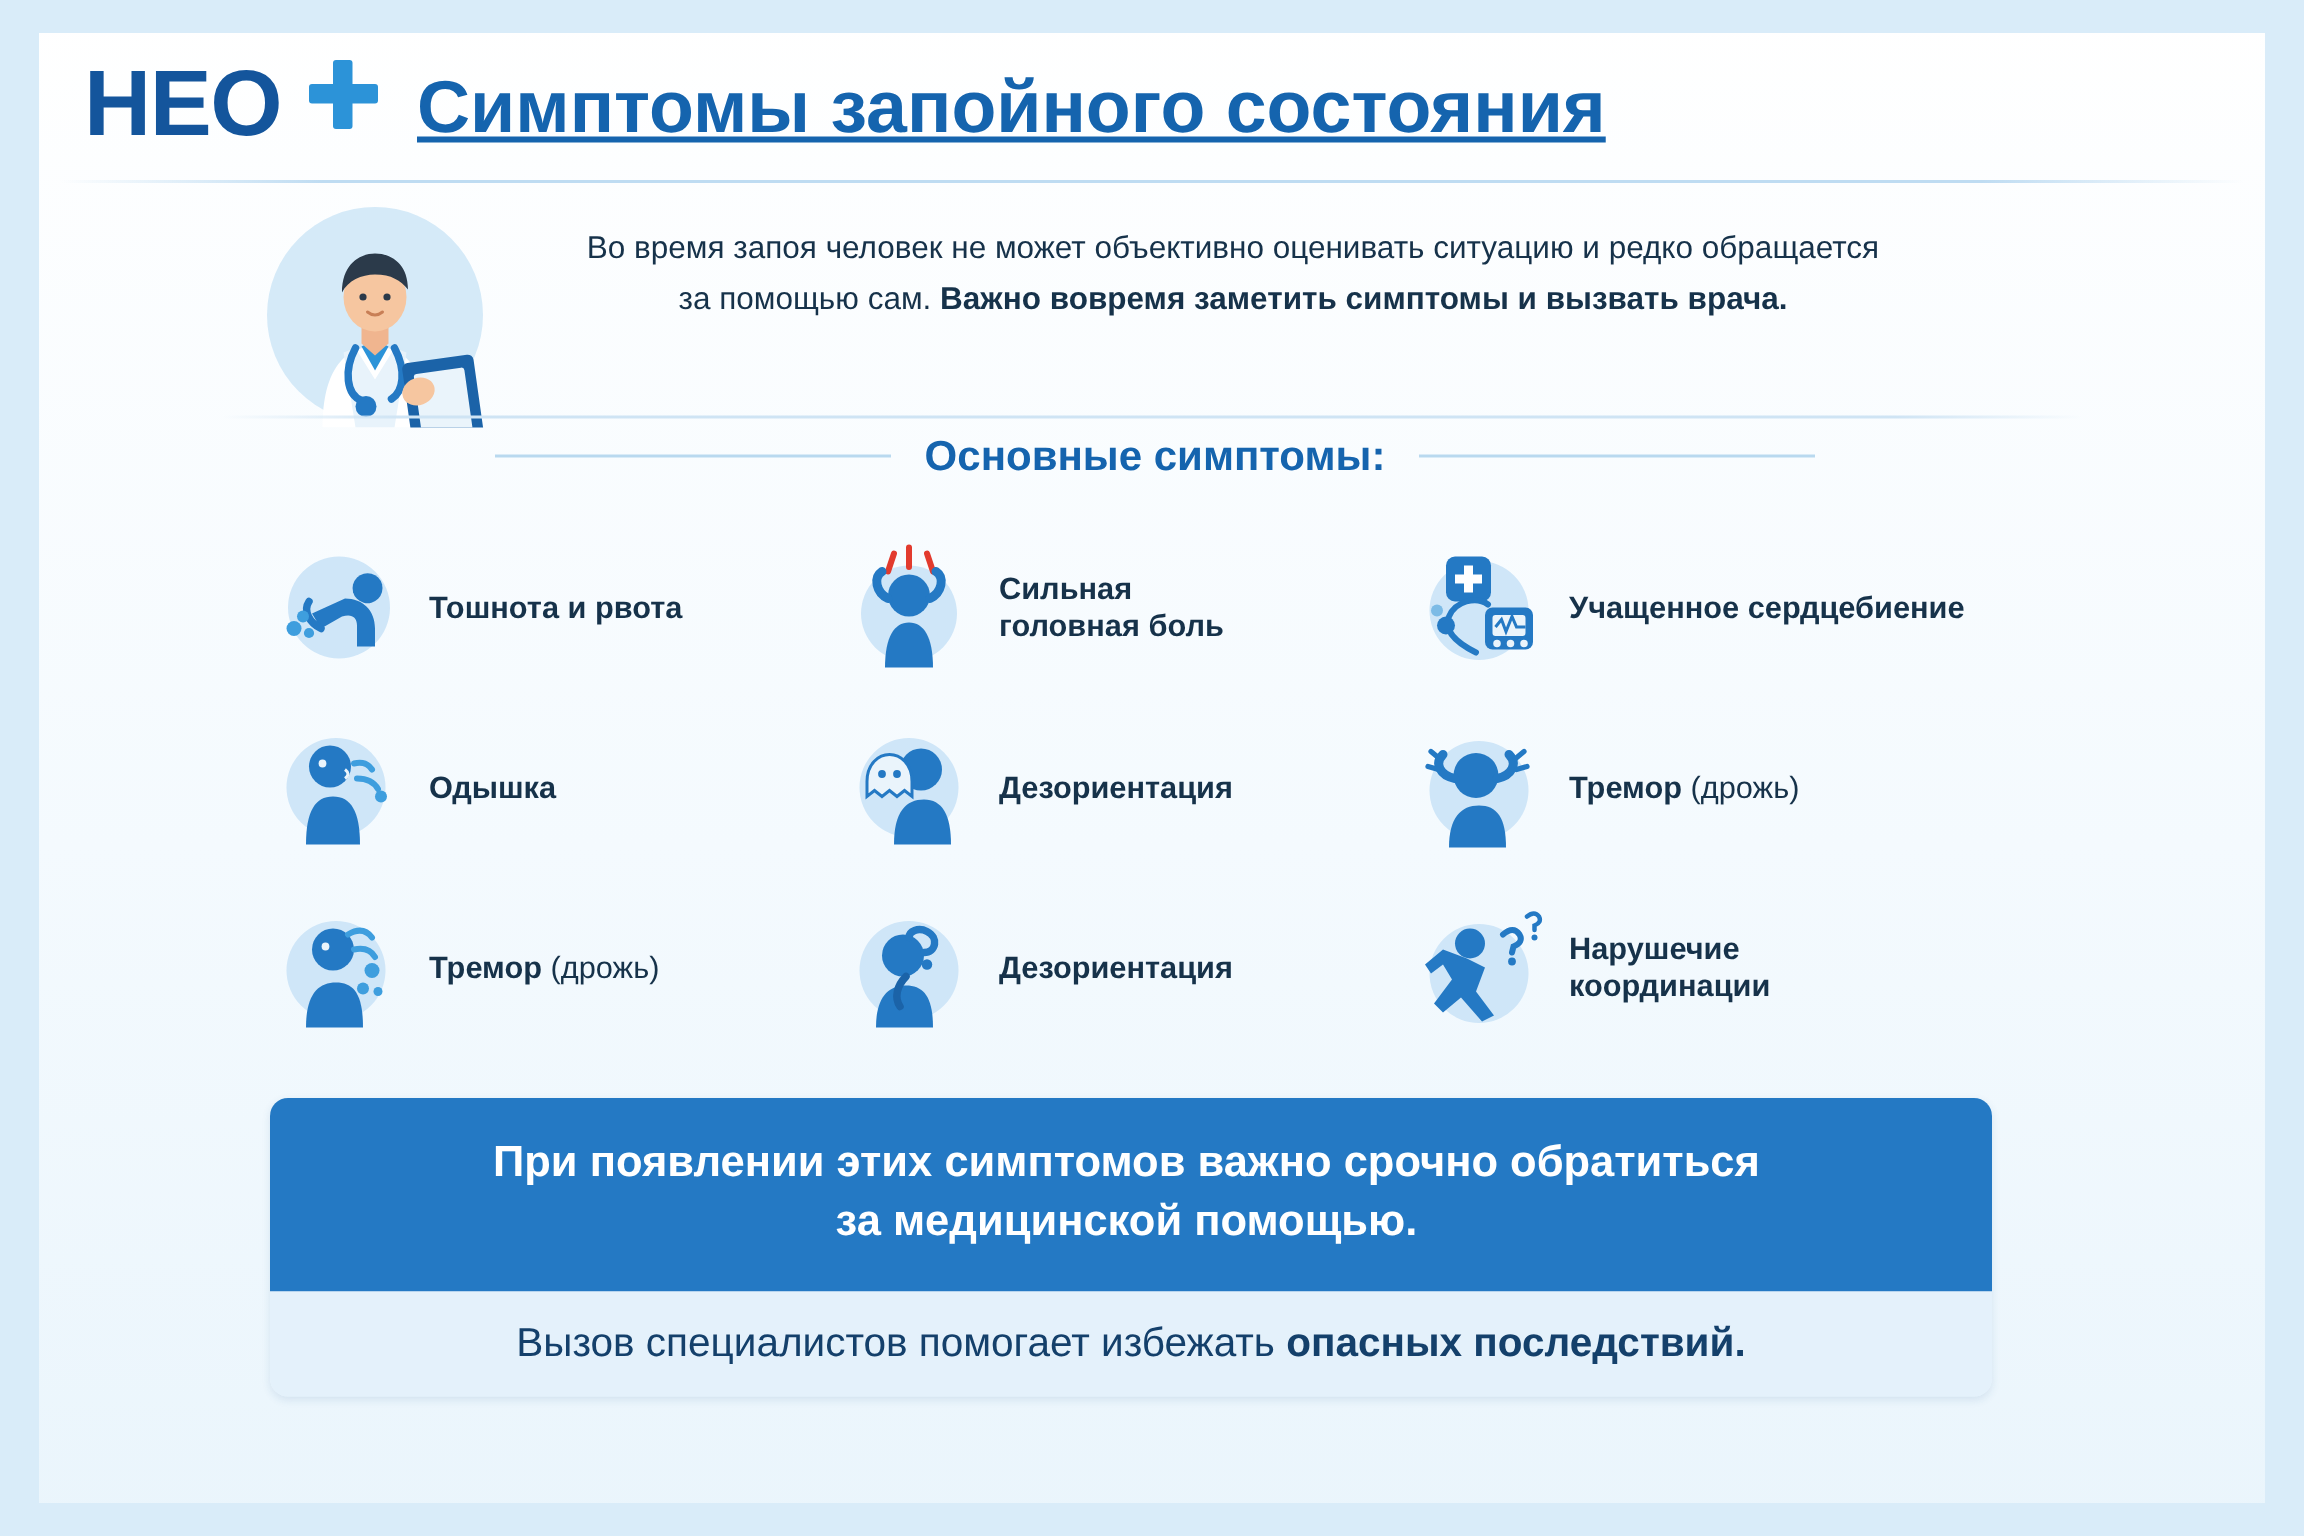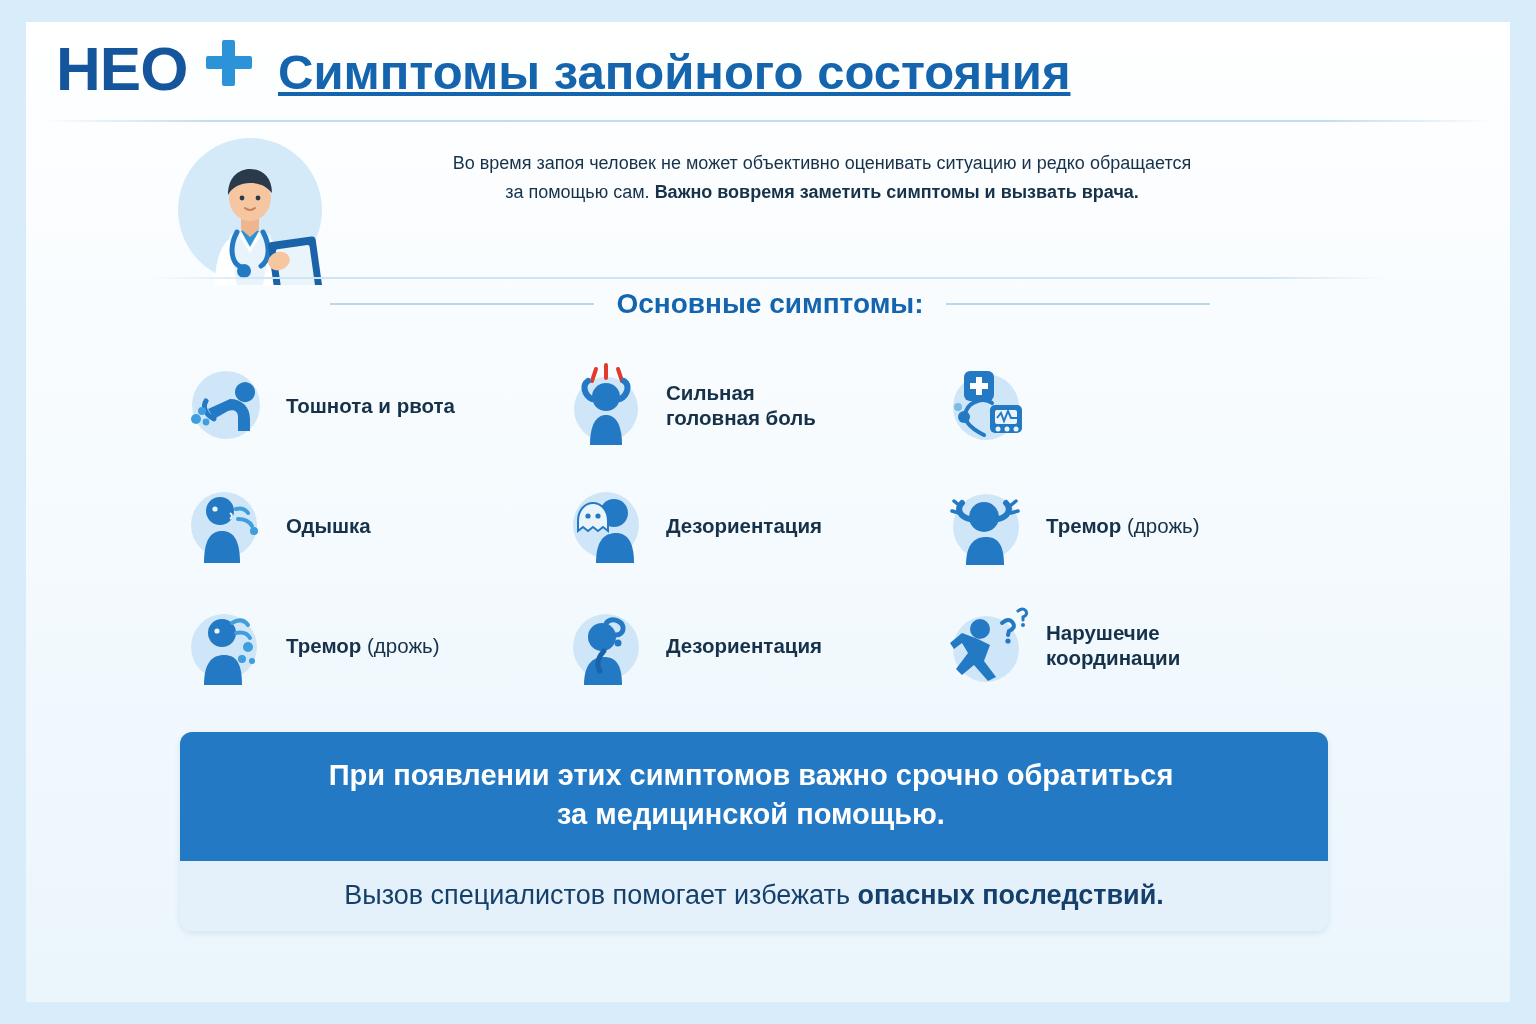--- a/index.html
+++ b/index.html
@@ -95,21 +95,21 @@
     width: 150px;
     height: 150px;
     flex: 0 0 150px;
     position: relative;
   }
   .intro-text {
     margin-left: 22px;
     margin-top: 14px;
     width: 950px;
     text-align: center;
-    font-size: 18px;
+    font-size: 21px;
     line-height: 1.62;
     color: #16324a;
   }
   .intro-text .b { font-weight: bold; }
 
   .intro-rule {
     position: absolute;
     left: 148px;
     top: 277px;
     width: 1240px;
@@ -314,20 +314,21 @@
           <rect x="55" y="51" width="22" height="14" rx="2" fill="#eaf4fb"></rect>
           <path d="M57 59 l4 -5 l3 8 l4 -10 l3 7 h6" stroke="#2479c4" stroke-width="2" fill="none"></path>
           <circle cx="58" cy="70" r="2.5" fill="#eaf4fb"></circle>
           <circle cx="67" cy="70" r="2.5" fill="#eaf4fb"></circle>
           <circle cx="76" cy="70" r="2.5" fill="#eaf4fb"></circle>
           <path d="M52 44 C44 38 30 42 26 52 C22 62 32 70 44 76" stroke="#2479c4" stroke-width="4" fill="none" stroke-linecap="round"></path>
           <circle cx="24" cy="58" r="6" fill="#2479c4"></circle>
           <circle cx="18" cy="48" r="4" fill="#7cbbe6"></circle>
         </svg>
       </div>
+      <div class="label">Учащенное сердцебиение</div>
     </div>
 
     <div class="sym">
       <div class="icon-wrap">
         <svg width="92" height="92" viewBox="0 0 92 92">
           <circle cx="44" cy="46" r="33" fill="#cfe6f8"></circle>
           <circle cx="40" cy="32" r="14" fill="#2479c4"></circle>
           <path d="M24 84 C24 62 30 52 42 52 C54 52 60 62 60 84 Z" fill="#2479c4"></path>
           <circle cx="35" cy="30" r="2.6" fill="#eaf4fb"></circle>
           <path d="M50 34 q4 3 0 6" stroke="#eaf4fb" stroke-width="2" fill="none"></path>

